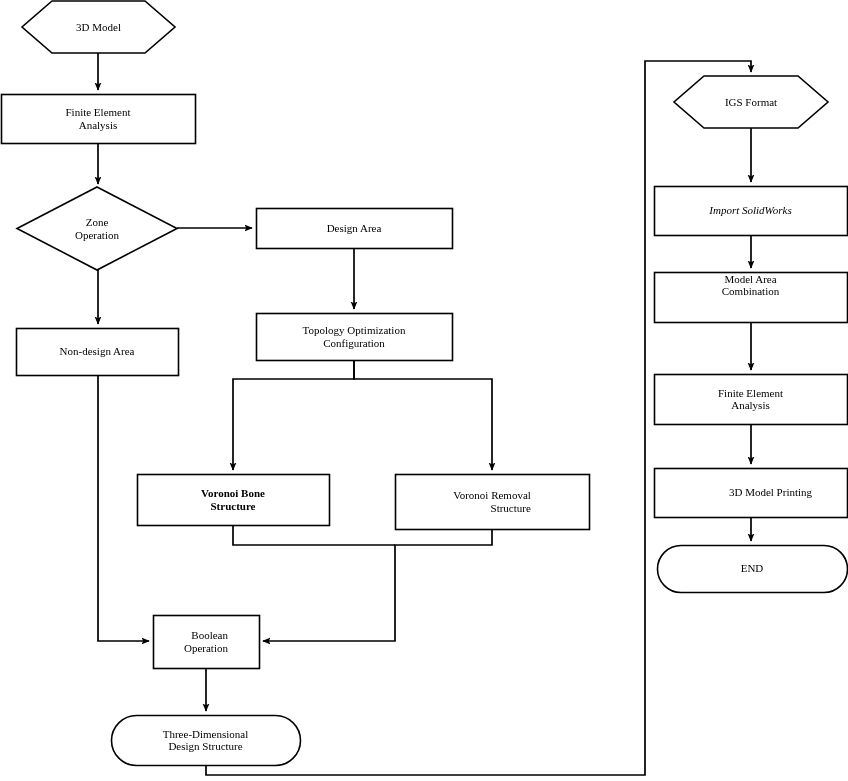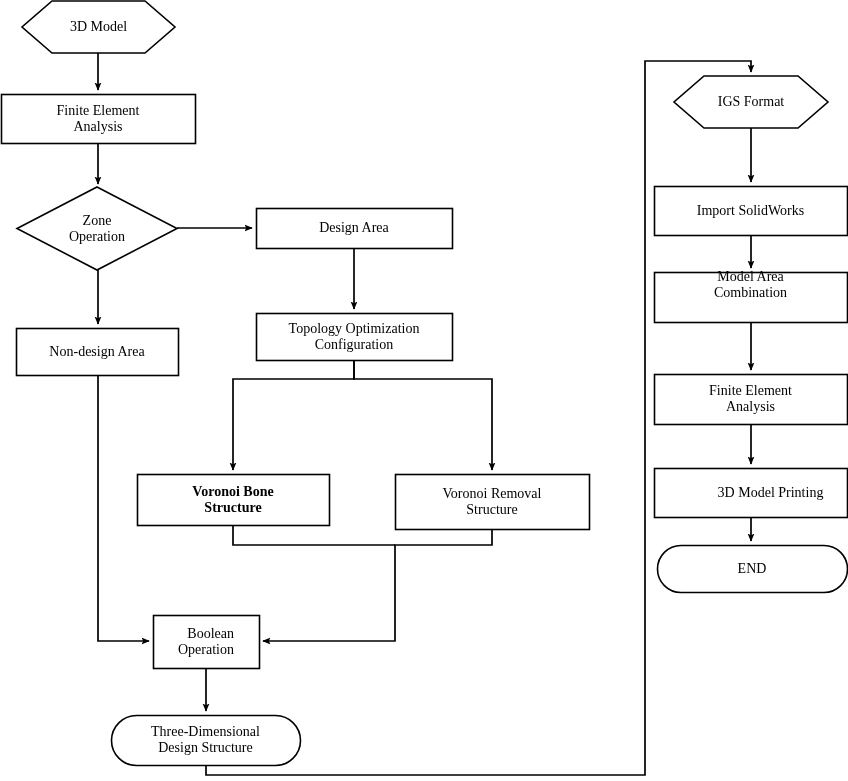--- a/index.html
+++ b/index.html
@@ -22,21 +22,21 @@
     width: 848px;
     height: 781px;
   }
   .node-label {
     position: absolute;
     display: flex;
     align-items: center;
     justify-content: center;
     text-align: center;
     font-family: "Liberation Serif", "DejaVu Serif", serif;
-    font-size: 14px;
+    font-size: 11px;
     line-height: 1.12;
     color: #000000;
     white-space: pre-line;
     pointer-events: none;
   }
 </style>
 </head>
 <body>
 
 <div id="flow-root">
@@ -89,28 +89,28 @@
       <div class="node-label" style="left: 1px; top: 94px; width: 194px; height: 49px;">Finite Element
 Analysis</div>
       <div class="node-label" style="left: 17px; top: 187px; width: 160px; height: 83px;">Zone
 Operation</div>
       <div class="node-label" style="left: 16px; top: 328px; width: 162px; height: 47px;">Non-design Area</div>
       <div class="node-label" style="left: 256px; top: 208px; width: 196px; height: 40px;">Design Area</div>
       <div class="node-label" style="left: 256px; top: 313px; width: 196px; height: 47px;">Topology Optimization
 Configuration</div>
       <div class="node-label" style="left: 137px; top: 474px; width: 192px; height: 51px; font-weight: bold;">Voronoi Bone
 Structure</div>
-      <div class="node-label" style="left: 395px; top: 474px; width: 194px; height: 55px;">Voronoi Removal
+      <div class="node-label" style="left: 395px; top: 474px; width: 194px; height: 55px; text-align: right;">Voronoi Removal
 Structure</div>
       <div class="node-label" style="left: 153px; top: 615px; width: 106px; height: 53px; text-align: right;">Boolean
 Operation</div>
       <div class="node-label" style="left: 111px; top: 715px; width: 189px; height: 50px;">Three-Dimensional
 Design Structure</div>
       <div class="node-label" style="left: 674px; top: 76px; width: 154px; height: 52px;">IGS Format</div>
-      <div class="node-label" style="left: 654px; top: 186px; width: 193px; height: 49px;">Import SolidWorks</div>
+      <div class="node-label" style="left: 654px; top: 186px; width: 193px; height: 49px; font-style: italic;">Import SolidWorks</div>
       <div class="node-label" style="left: 654px; top: 260px; width: 193px; height: 50px;">Model Area
 Combination</div>
       <div class="node-label" style="left: 654px; top: 374px; width: 193px; height: 50px;">Finite Element
 Analysis</div>
       <div class="node-label" style="left: 654px; top: 468px; width: 193px; height: 49px; padding-left: 20px;">3D Model Printing</div>
       <div class="node-label" style="left: 657px; top: 545px; width: 190px; height: 47px;">END</div>
     </div>
 </div>
 
 </body></html>

